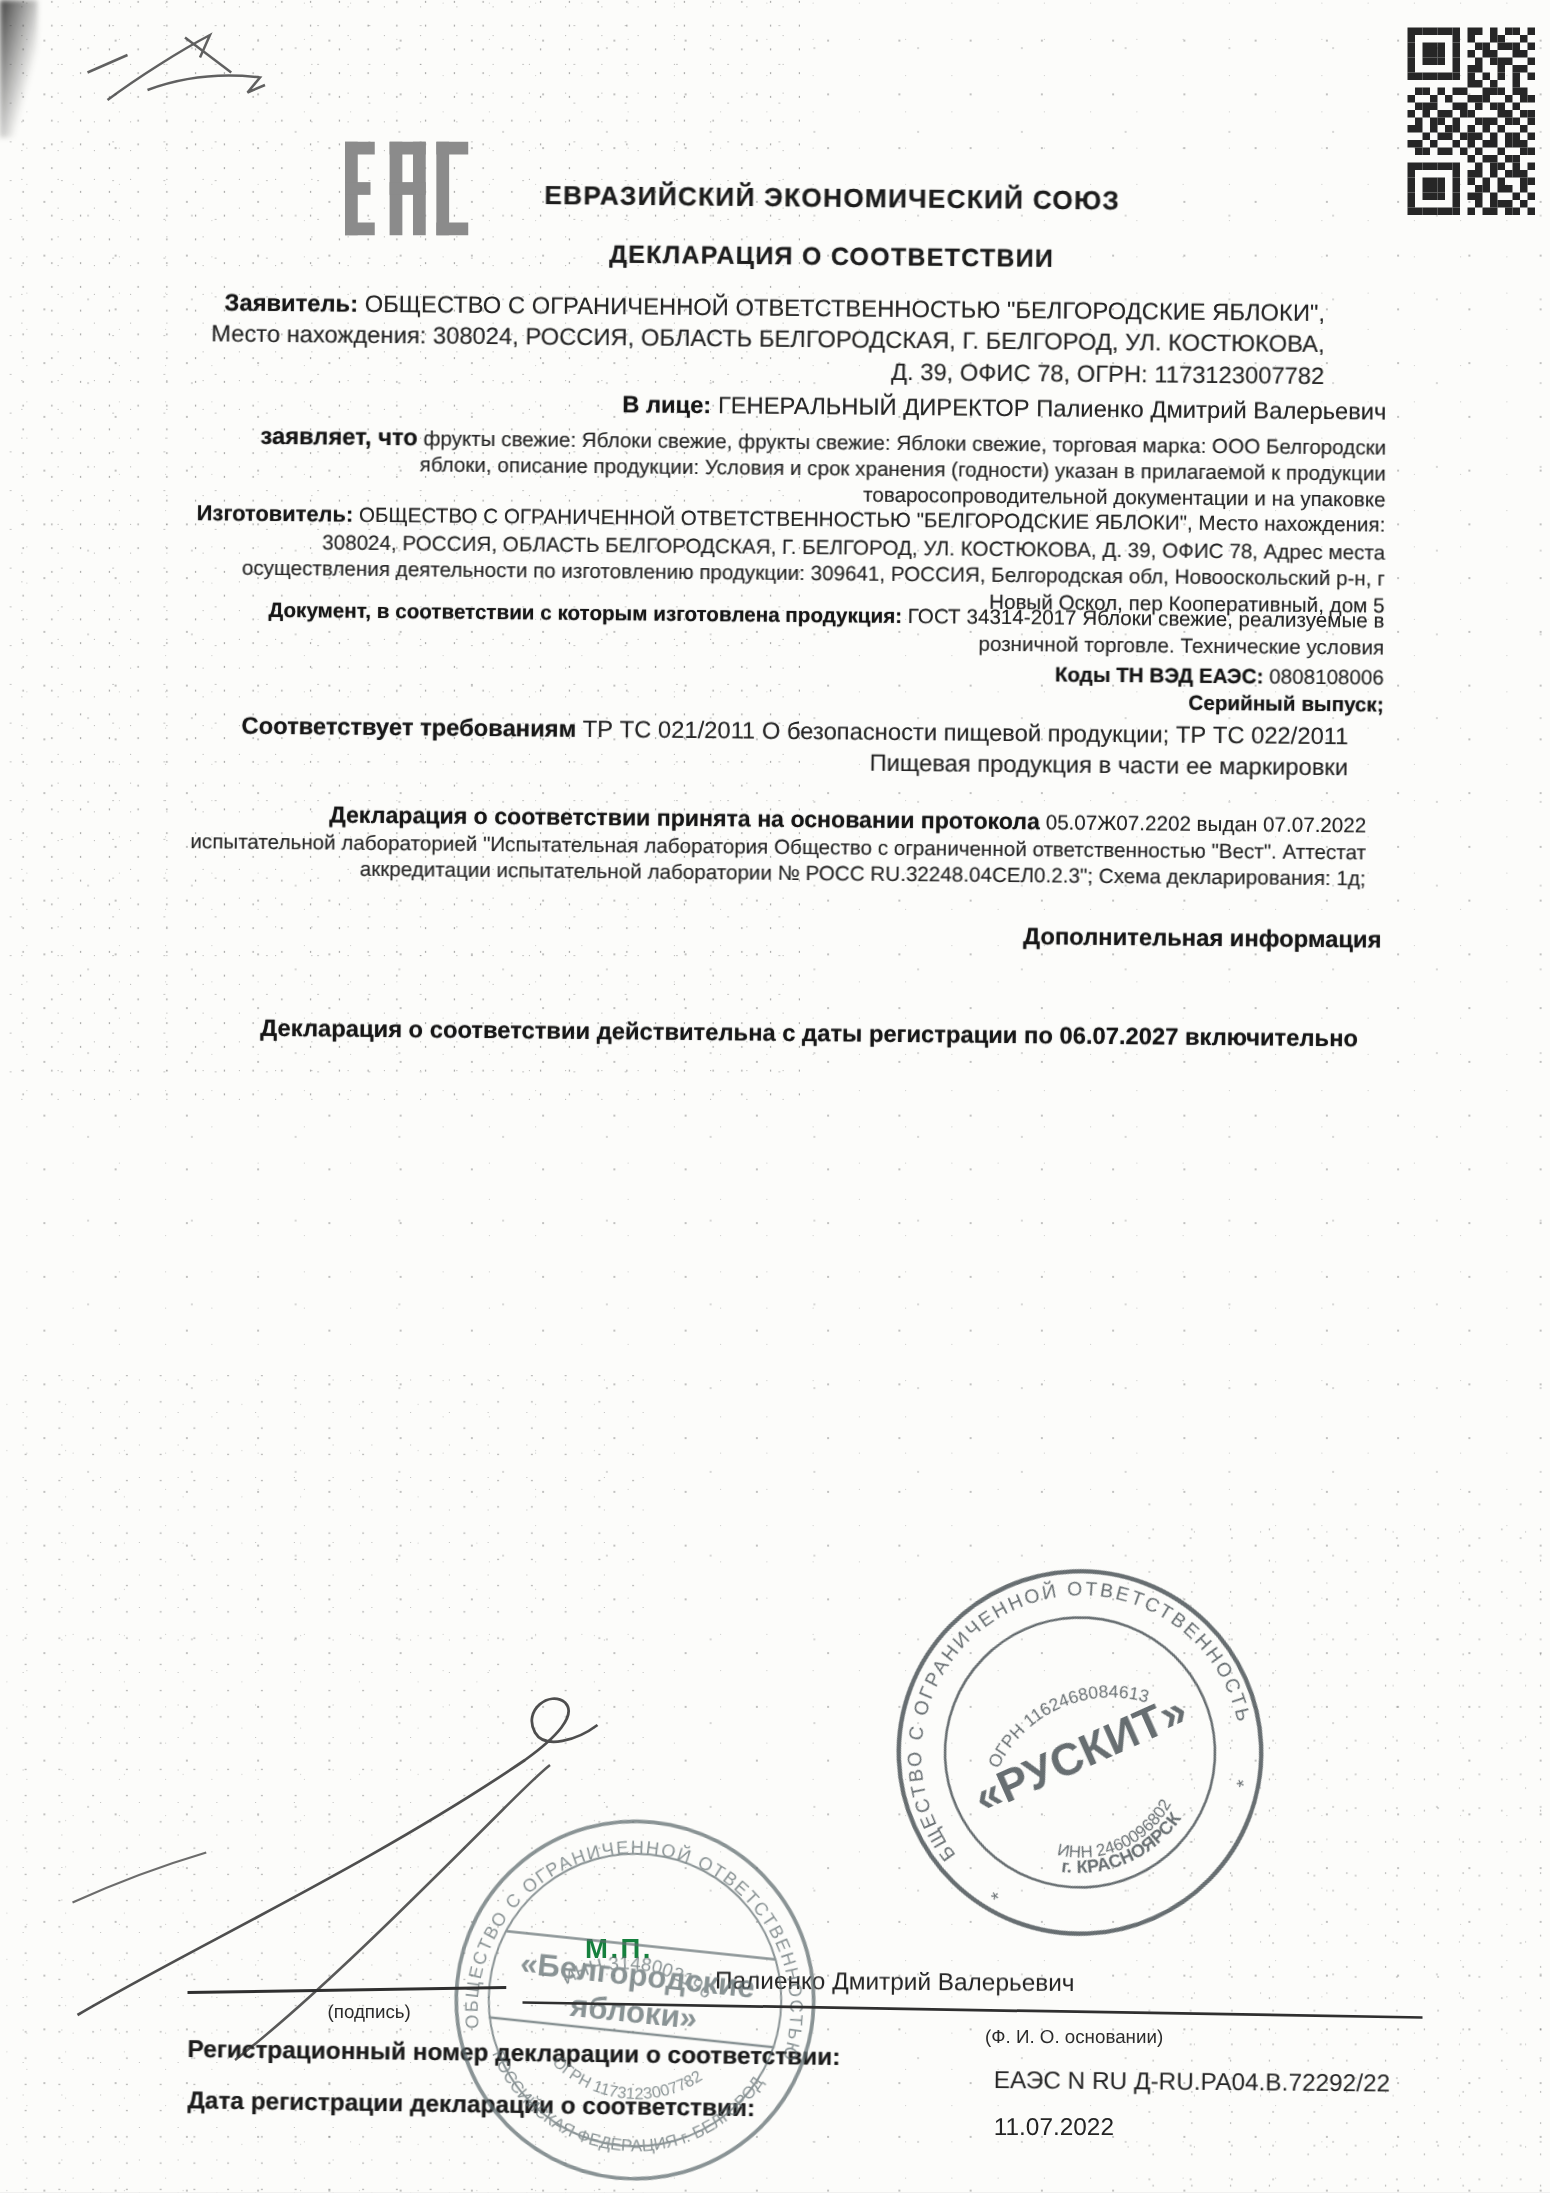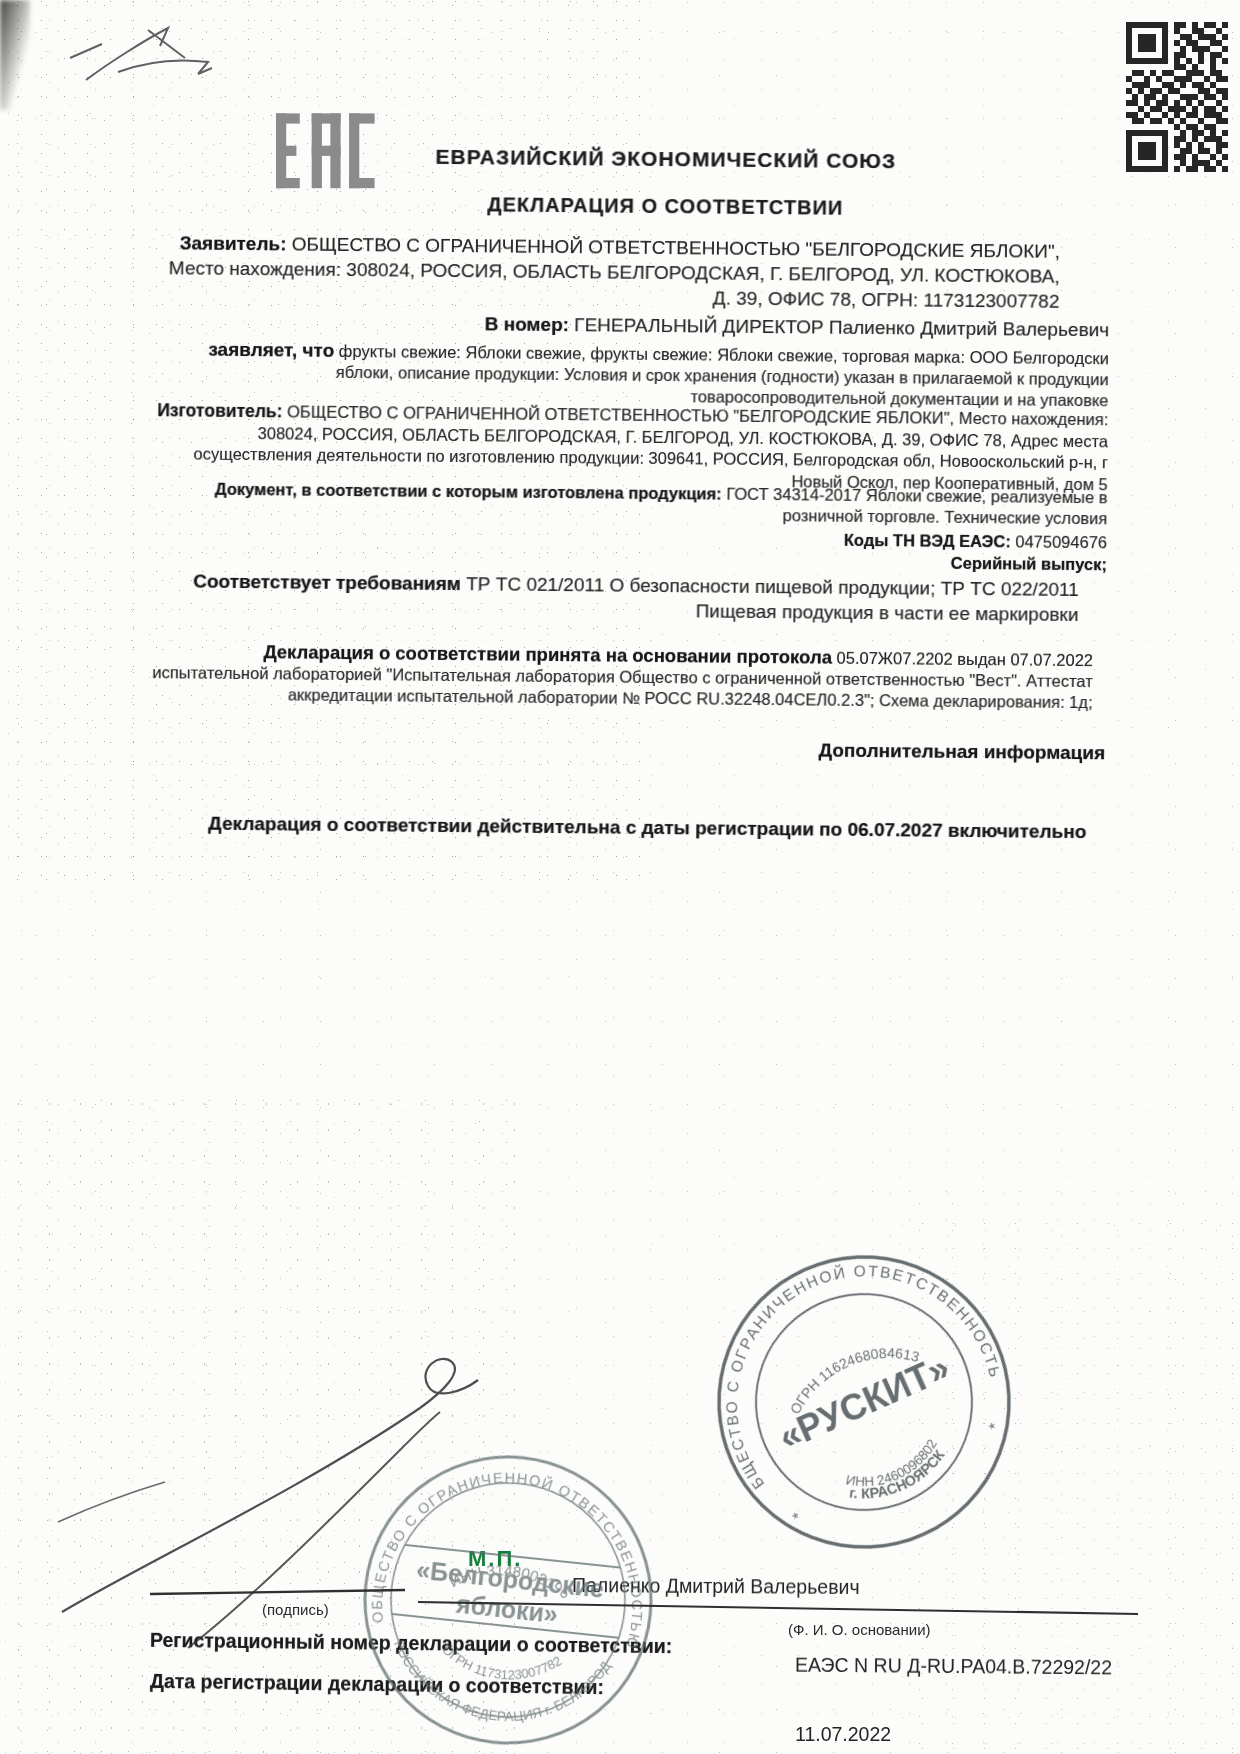--- a/index.html
+++ b/index.html
@@ -66,21 +66,21 @@
   .sig-caption{position:absolute;left:262px;top:1601px;font-size:15px;color:#2a2a2a;filter:blur(.3px);}
   .applicant-name{position:absolute;left:572px;top:1575px;font-size:19.5px;color:#242424;
     filter:blur(.3px);transform:rotate(.4deg);}
   .fio-caption{position:absolute;left:788px;top:1621px;font-size:15px;color:#2a2a2a;filter:blur(.3px);}
   .reg-label{position:absolute;left:150px;font-size:19.5px;font-weight:bold;color:#1c1c1c;
     filter:blur(.3px);text-shadow:0 0 .7px rgba(0,0,0,.5);white-space:nowrap;}
   .reg-num-label{top:1632px;transform:rotate(.7deg);}
   .reg-date-label{top:1673px;transform:rotate(.8deg);}
   .reg-value{position:absolute;left:795px;font-size:19.5px;color:#242424;filter:blur(.3px);white-space:nowrap;}
   .reg-num-value{top:1655px;transform:rotate(.5deg);}
-  .reg-date-value{top:1691px;margin-top:32px;}
+  .reg-date-value{top:1691px;}
   
   .stamp{position:absolute;width:300px;height:300px;}
   .stamp svg{width:100%;height:100%;}
   .stamp-left{left:358px;top:1450px;opacity:.72;filter:blur(.45px);transform:rotate(6deg);}
   .stamp-right{left:714px;top:1252px;opacity:.85;filter:blur(.4px);transform:rotate(-24deg);}
   .stamp text{font-family:"Liberation Sans",sans-serif;}
   
   .overlay{position:absolute;left:0;top:0;width:1240px;height:1754px;pointer-events:none;}
 </style>
 </head>
@@ -598,25 +598,25 @@
         <div class="qr-cell"></div>
         <div class="qr-cell on"></div>
       </div>
     </div>
 
   <div class="scan-tilt">
     <div class="doc-title title1">ЕВРАЗИЙСКИЙ ЭКОНОМИЧЕСКИЙ СОЮЗ</div>
     <div class="doc-title title2">ДЕКЛАРАЦИЯ О СООТВЕТСТВИИ</div>
 
     <div class="para p1"><span class="lead">Заявитель:</span><span> ОБЩЕСТВО С ОГРАНИЧЕННОЙ ОТВЕТСТВЕННОСТЬЮ "БЕЛГОРОДСКИЕ ЯБЛОКИ", Место нахождения: 308024, РОССИЯ, ОБЛАСТЬ БЕЛГОРОДСКАЯ, Г. БЕЛГОРОД, УЛ. КОСТЮКОВА, Д. 39, ОФИС 78, ОГРН: 1173123007782</span></div>
-    <div class="para p2"><span class="lead">В номер:</span><span> ГЕНЕРАЛЬНЫЙ ДИРЕКТОР Палиенко Дмитрий Валерьевич</span></div>
+    <div class="para p2"><span class="lead">В лице:</span><span> ГЕНЕРАЛЬНЫЙ ДИРЕКТОР Палиенко Дмитрий Валерьевич</span></div>
     <div class="para p3 small"><span class="lead">заявляет, что</span><span>  фрукты свежие: Яблоки свежие, фрукты свежие: Яблоки свежие, торговая марка: ООО Белгородски яблоки, описание продукции: Условия и срок хранения (годности) указан в прилагаемой к продукции товаросопроводительной документации и на упаковке</span></div>
     <div class="para p4"><span class="lead">Изготовитель:</span><span> ОБЩЕСТВО С ОГРАНИЧЕННОЙ ОТВЕТСТВЕННОСТЬЮ "БЕЛГОРОДСКИЕ ЯБЛОКИ", Место нахождения: 308024, РОССИЯ, ОБЛАСТЬ БЕЛГОРОДСКАЯ, Г. БЕЛГОРОД, УЛ. КОСТЮКОВА, Д. 39, ОФИС 78, Адрес места осуществления деятельности по изготовлению продукции: 309641, РОССИЯ, Белгородская обл, Новооскольский р-н, г Новый Оскол, пер Кооперативный, дом 5</span></div>
     <div class="para p5"><span class="lead">Документ, в соответствии с которым изготовлена продукция:</span><span> ГОСТ 34314-2017 Яблоки свежие, реализуемые в розничной торговле. Технические условия</span></div>
-    <div class="para p6"><span class="lead">Коды ТН ВЭД ЕАЭС:</span><span> 0475094676</span></div>
+    <div class="para p6"><span class="lead">Коды ТН ВЭД ЕАЭС:</span><span> 0808108006</span></div>
     <div class="para p7"><span class="lead">Серийный выпуск;</span></div>
     <div class="para p8"><span class="lead">Соответствует требованиям</span><span>  ТР ТС 021/2011 О безопасности пищевой продукции; ТР ТС 022/2011 Пищевая продукция в части ее маркировки</span></div>
     <div class="para p9"><span class="lead">Декларация о соответствии принята на основании протокола</span><span> 05.07Ж07.2202  выдан 07.07.2022 испытательной лабораторией "Испытательная лаборатория Общество с ограниченной ответственностью "Вест". Аттестат аккредитации испытательной лаборатории № РОСС RU.32248.04СЕЛ0.2.3"; Схема декларирования: 1д;</span></div>
     <div class="para p10"><span class="lead">Дополнительная информация</span></div>
     <div class="para p11"><span class="lead">Декларация о соответствии действительна с даты регистрации по 06.07.2027 включительно</span></div>
   </div>
 
   <div class="mp-label">М.П.</div>
   <div class="sig-caption">(подпись)</div>
   <div class="applicant-name">Палиенко Дмитрий Валерьевич</div>

